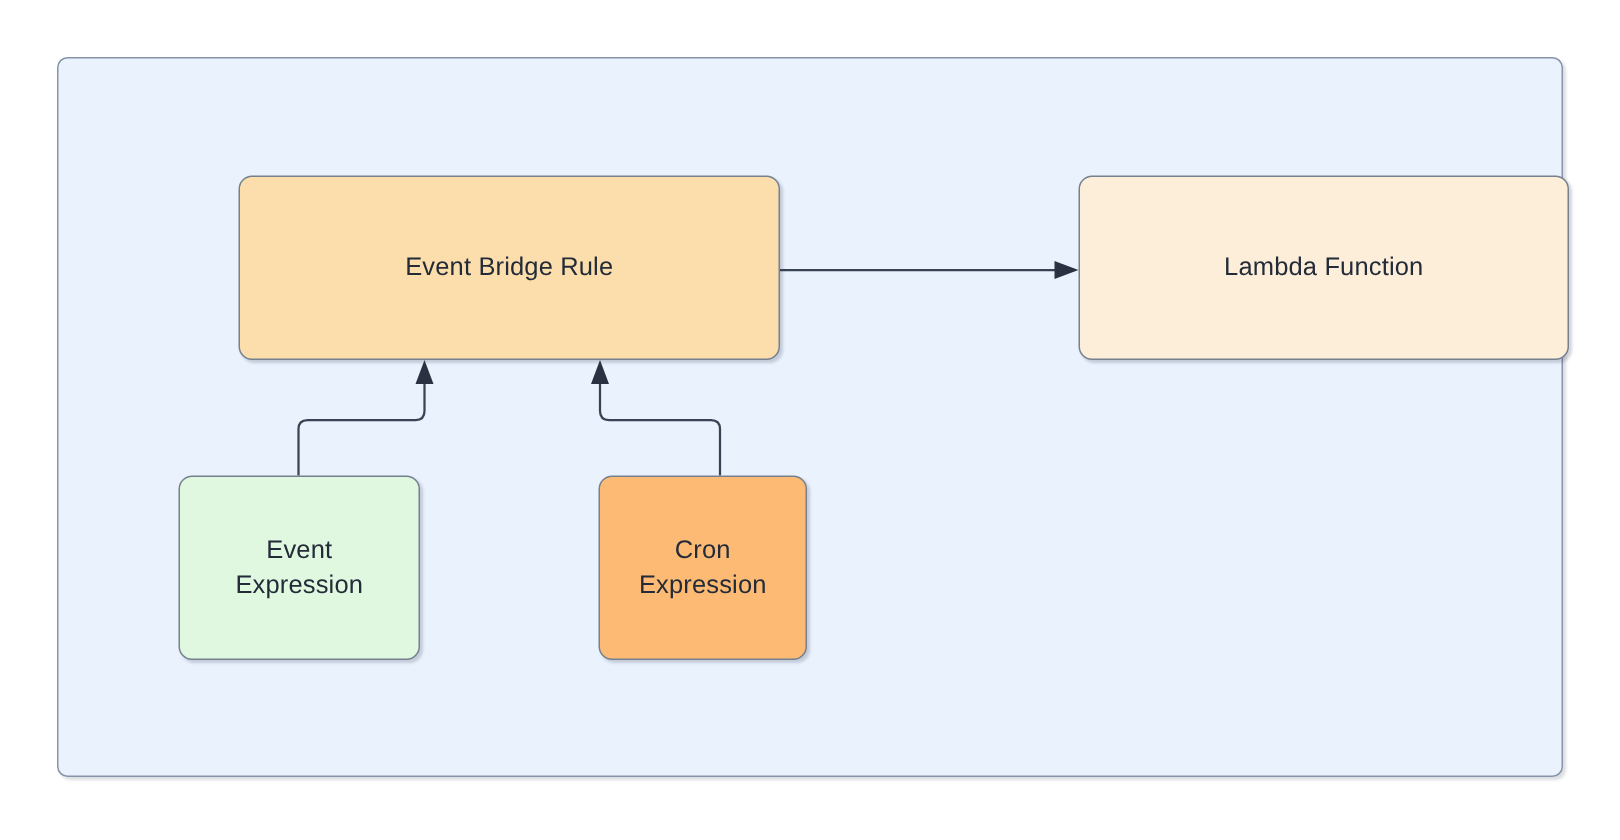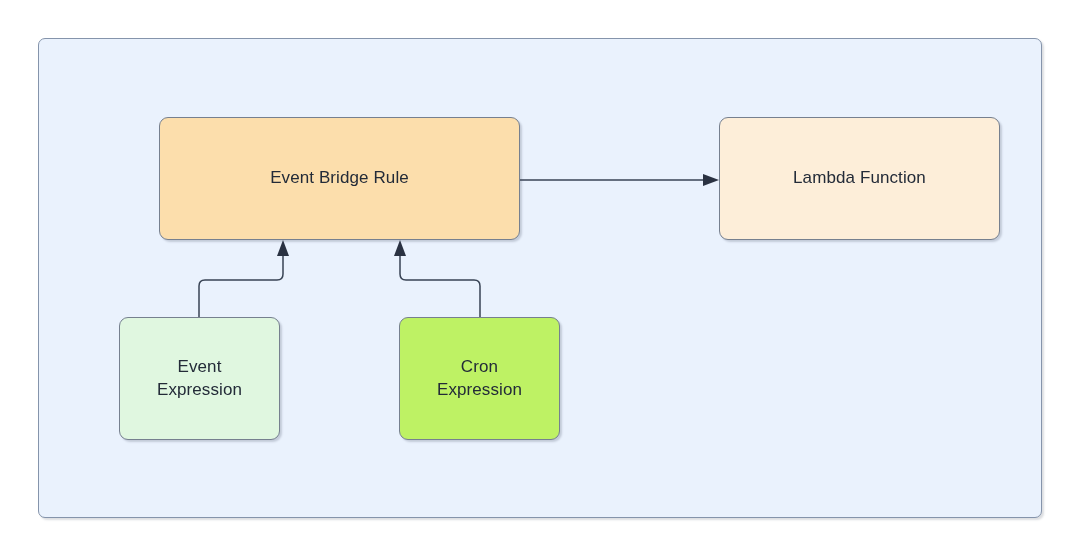--- a/index.html
+++ b/index.html
@@ -55,37 +55,37 @@
   #node-eventbridge {
     left: 159px;
     top: 117px;
     width: 361px;
     height: 123px;
     background: #fcdeac;
   }
   #node-lambda {
     left: 719px;
     top: 117px;
-    width: 281px;
+    width: 327px;
     height: 123px;
     background: #fdeed9;
   }
   #node-rate {
     left: 119px;
     top: 317px;
     width: 161px;
     height: 123px;
     background: #e0f7e0;
   }
   #node-cron {
     left: 399px;
     top: 317px;
-    width: 161px;
+    width: 139px;
     height: 123px;
-    background: #bef264;
+    background: #fdba74;
   }
   #connector-layer {
     position: absolute;
     left: 0;
     top: 0;
     width: 1080px;
     height: 560px;
     pointer-events: none;
   }
   .edge-path {

